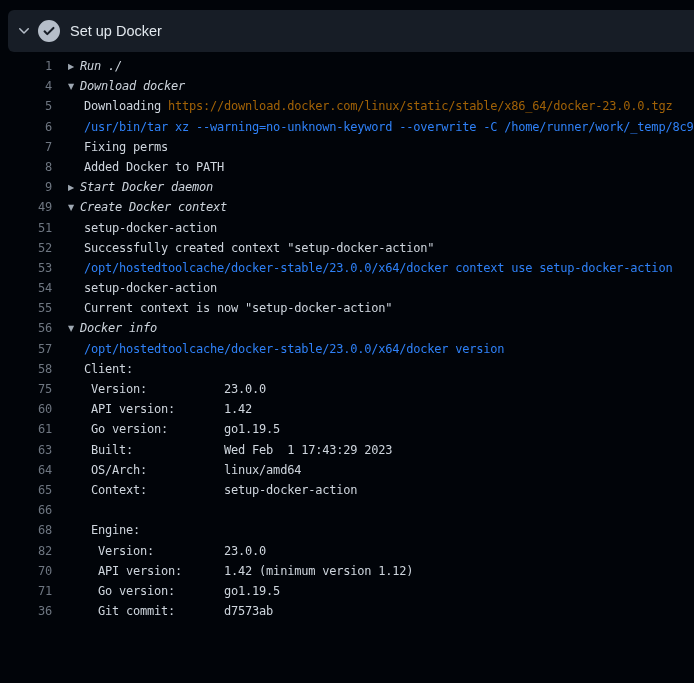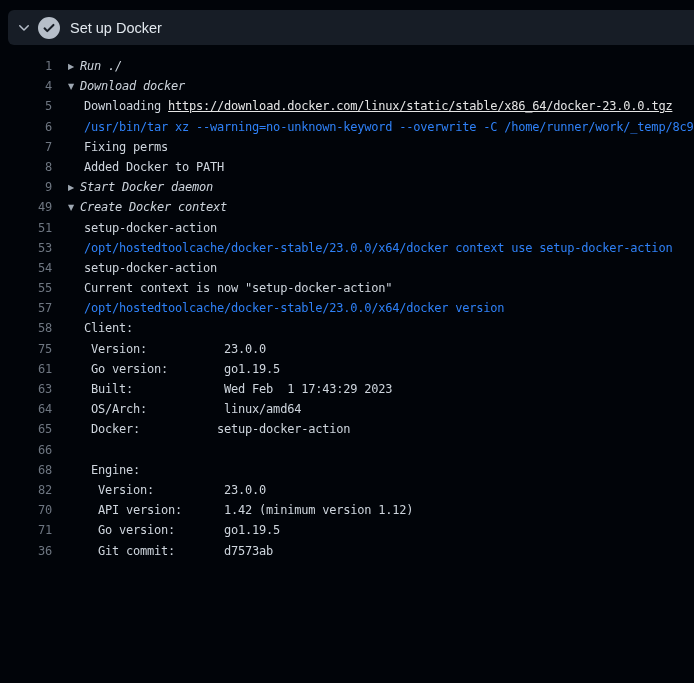--- a/index.html
+++ b/index.html
@@ -16,21 +16,21 @@
     height: 683px;
     background: #010409;
     overflow: hidden;
   }
   
   .step-header {
     position: absolute;
     left: 8px;
     top: 10px;
     right: 0;
-    height: 35px;
+    height: 42px;
     background: #171d26;
     border-radius: 6px 0 0 6px;
     display: flex;
     align-items: center;
     padding-left: 8px;
     box-sizing: border-box;
     cursor: pointer;
   }
   .chev-wrap {
     width: 16px;
@@ -95,22 +95,21 @@
     display: inline-block;
     width: 12px;
     font-size: 8px;
     color: #9ea8b2;
     font-family: "DejaVu Sans", sans-serif;
     vertical-align: 1px;
   }
   .txt { color: #ced5dd; }
   .txt.cmd { color: #2f81f7; }
   .lnk {
-    color: #e5e5e5;
-    text-decoration: underline;
+    color: #a16207;
     cursor: pointer;
   }
 </style>
 </head>
 <body>
 
 <div class="viewport">
 
   <div class="step-header">
     <span class="chev-wrap">
@@ -129,30 +128,33 @@
   <div class="log">
       <div class="line"><span class="num">1</span><span class="bd g"><span class="marker">▶</span><span class="txt">Run ./</span></span></div>
       <div class="line"><span class="num">4</span><span class="bd g"><span class="marker">▼</span><span class="txt">Download docker</span></span></div>
       <div class="line"><span class="num">5</span><span class="bd c"><span class="txt">Downloading </span><a class="lnk">https://download.docker.com/linux/static/stable/x86_64/docker-23.0.0.tgz</a></span></div>
       <div class="line"><span class="num">6</span><span class="bd c"><span class="txt cmd">/usr/bin/tar xz --warning=no-unknown-keyword --overwrite -C /home/runner/work/_temp/8c91</span></span></div>
       <div class="line"><span class="num">7</span><span class="bd c"><span class="txt">Fixing perms</span></span></div>
       <div class="line"><span class="num">8</span><span class="bd c"><span class="txt">Added Docker to PATH</span></span></div>
       <div class="line"><span class="num">9</span><span class="bd g"><span class="marker">▶</span><span class="txt">Start Docker daemon</span></span></div>
       <div class="line"><span class="num">49</span><span class="bd g"><span class="marker">▼</span><span class="txt">Create Docker context</span></span></div>
       <div class="line"><span class="num">51</span><span class="bd c"><span class="txt">setup-docker-action</span></span></div>
+      <div class="line"><span class="num">52</span><span class="bd c"><span class="txt">Successfully created context "setup-docker-action"</span></span></div>
       <div class="line"><span class="num">53</span><span class="bd c"><span class="txt cmd">/opt/hostedtoolcache/docker-stable/23.0.0/x64/docker context use setup-docker-action</span></span></div>
       <div class="line"><span class="num">54</span><span class="bd c"><span class="txt">setup-docker-action</span></span></div>
       <div class="line"><span class="num">55</span><span class="bd c"><span class="txt">Current context is now "setup-docker-action"</span></span></div>
+      <div class="line"><span class="num">56</span><span class="bd g"><span class="marker">▼</span><span class="txt">Docker info</span></span></div>
       <div class="line"><span class="num">57</span><span class="bd c"><span class="txt cmd">/opt/hostedtoolcache/docker-stable/23.0.0/x64/docker version</span></span></div>
       <div class="line"><span class="num">58</span><span class="bd c"><span class="txt">Client:</span></span></div>
       <div class="line"><span class="num">75</span><span class="bd c"><span class="txt"> Version:           23.0.0</span></span></div>
+      <div class="line"><span class="num">60</span><span class="bd c"><span class="txt"> API version:       1.42</span></span></div>
       <div class="line"><span class="num">61</span><span class="bd c"><span class="txt"> Go version:        go1.19.5</span></span></div>
       <div class="line"><span class="num">63</span><span class="bd c"><span class="txt"> Built:             Wed Feb  1 17:43:29 2023</span></span></div>
       <div class="line"><span class="num">64</span><span class="bd c"><span class="txt"> OS/Arch:           linux/amd64</span></span></div>
-      <div class="line"><span class="num">65</span><span class="bd c"><span class="txt"> Docker:           setup-docker-action</span></span></div>
+      <div class="line"><span class="num">65</span><span class="bd c"><span class="txt"> Context:           setup-docker-action</span></span></div>
       <div class="line"><span class="num">66</span><span class="bd c"><span class="txt"></span></span></div>
       <div class="line"><span class="num">68</span><span class="bd c"><span class="txt"> Engine:</span></span></div>
       <div class="line"><span class="num">82</span><span class="bd c"><span class="txt">  Version:          23.0.0</span></span></div>
       <div class="line"><span class="num">70</span><span class="bd c"><span class="txt">  API version:      1.42 (minimum version 1.12)</span></span></div>
       <div class="line"><span class="num">71</span><span class="bd c"><span class="txt">  Go version:       go1.19.5</span></span></div>
       <div class="line"><span class="num">36</span><span class="bd c"><span class="txt">  Git commit:       d7573ab</span></span></div>
     </div>
 
 </div>
 

